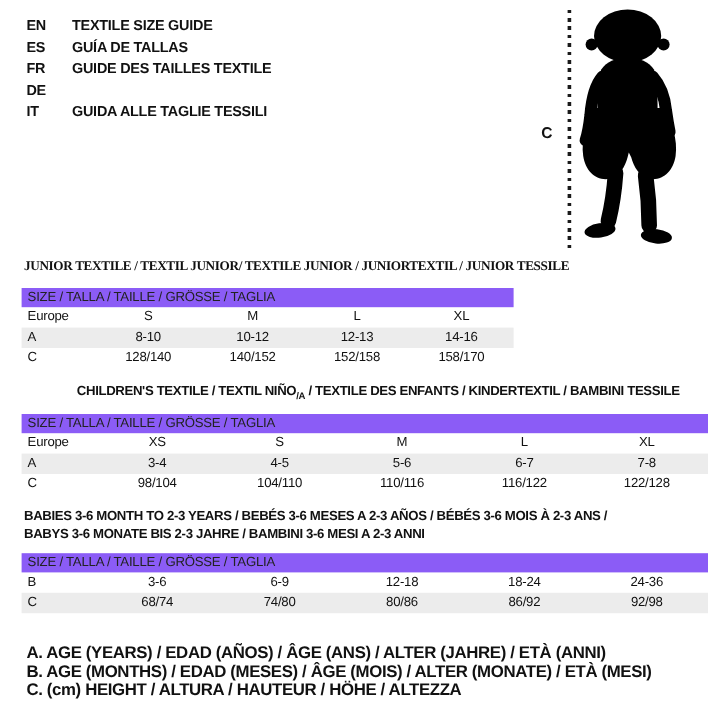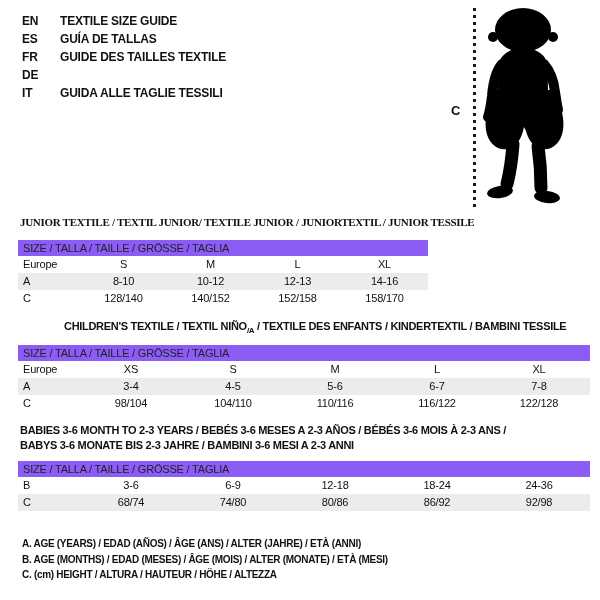--- a/index.html
+++ b/index.html
@@ -76,21 +76,21 @@
   .trow { display: flex; height: 17px; line-height: 17px; }
   .trow.alt { background: #ececec; }
   .tlabel { width: 62px; padding-left: 5px; box-sizing: border-box; }
   .tcell { flex: 1; text-align: center; }
 
   
   .legend {
     position: absolute;
     left: 22px;
     top: 536px;
-    font-size: 10px;
+    font-size: 14px;
     font-weight: bold;
     letter-spacing: -0.3px;
   }
   .legend-line { height: 15.5px; line-height: 15.5px; white-space: nowrap; }
 </style>
 </head>
 <body>
 
 <div class="page">
 

